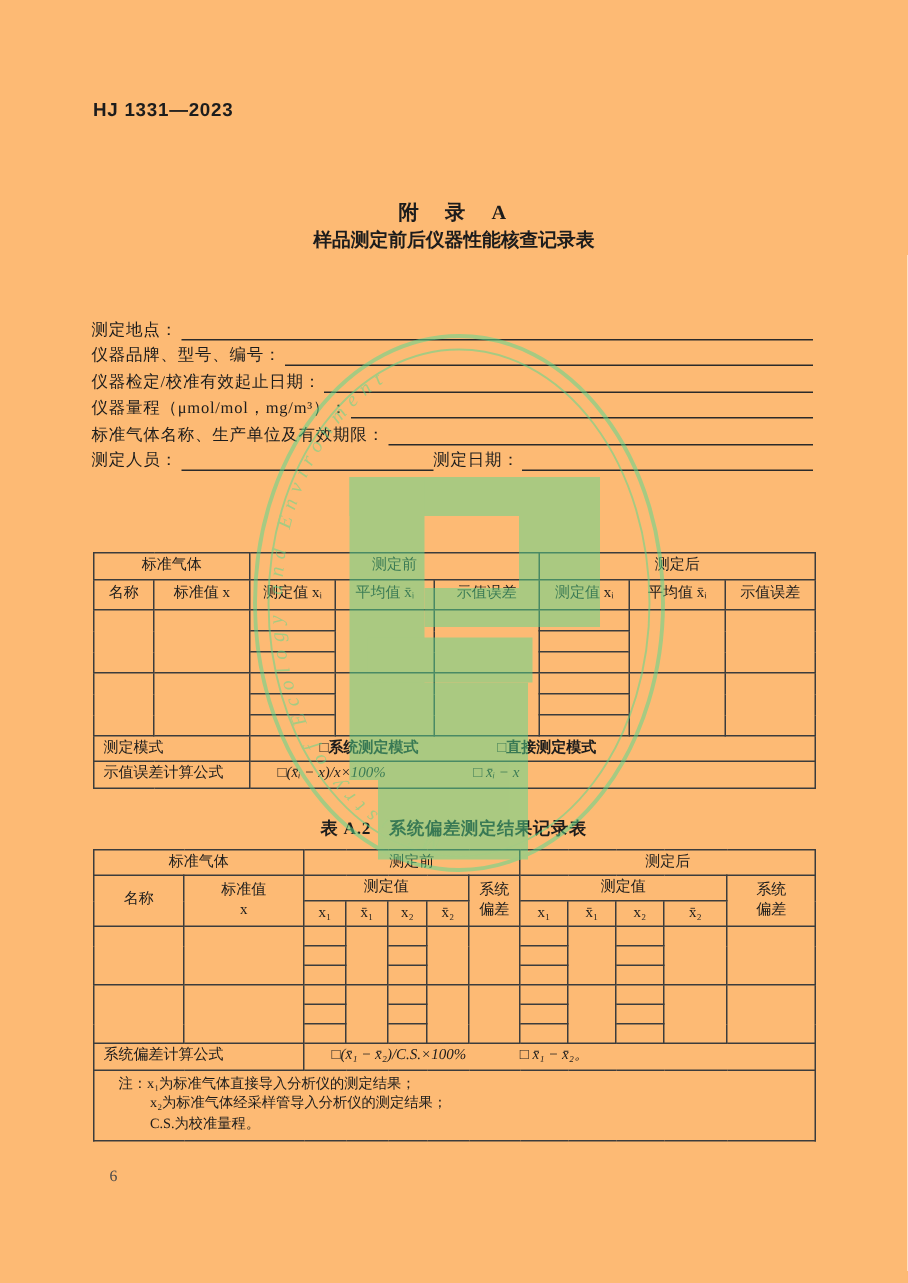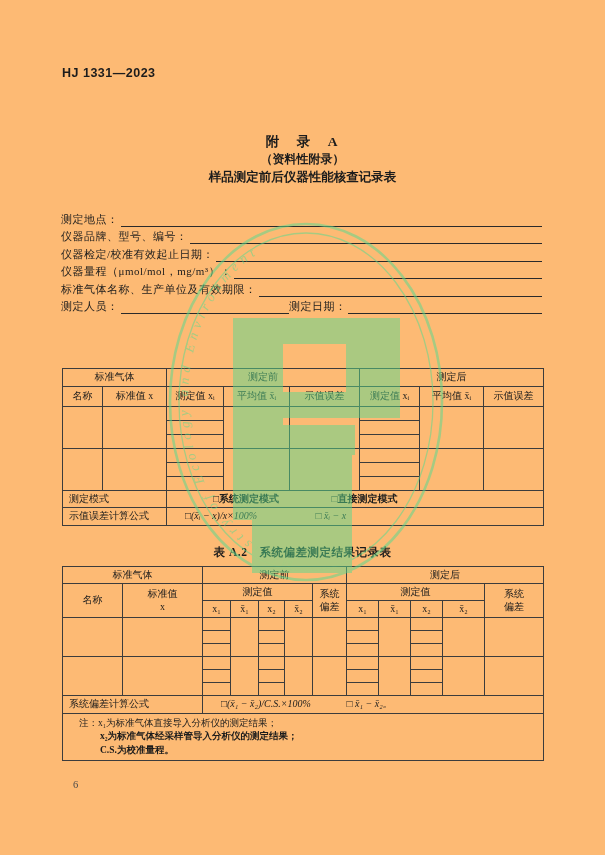--- a/index.html
+++ b/index.html
@@ -24,34 +24,33 @@
   tr.h18{height:18px;} tr.h20{height:20px;} tr.h17{height:17px;} tr.h14{height:14px;}
   tr.h13{height:13px;} tr.h45{height:45px;}
   td.left{text-align:left;padding-left:6px;}
   td.pre{white-space:pre-line;}
   .math{}
   .opt{display:inline-block;font-family:"Liberation Sans","DejaVu Sans",sans-serif;font-weight:bold;font-size:10px;}
   .opt.w{width:116px;padding-left:40px;}
   .fopt{display:inline-block;font-size:10px;font-style:italic;padding-left:12px;}
   .fopt.w{width:116px;} .fopt.w2{width:111px;}
   td.note-cell{text-align:left;font-size:9.5px;line-height:1.4;padding:3px 8px 3px 16px;vertical-align:top;}
-  .note-indent{padding-left:21px;font-weight:bold;}
+  .note-indent{padding-left:21px;}
   .page-num{position:absolute;left:73px;top:779px;font-size:10.5px;color:#4a4a4a;}
   .watermark{position:absolute;left:0;top:0;width:605px;height:855px;z-index:3;pointer-events:none;opacity:.52;}
 </style>
 </head>
 <body>
 
 <div class="page">
 
   <div class="doc-code">HJ 1331—2023</div>
 
   <div class="title-block">
     <div class="t1">附　录　A</div>
-    <div class="t2">（资料性附录）</div>
     <div class="t3">样品测定前后仪器性能核查记录表</div>
   </div>
 
   <div class="form-block">
     <div class="frow">
       <span class="flabel">测定地点：</span>
       <span class="fill"></span>
     </div>
     <div class="frow">
       <span class="flabel">仪器品牌、型号、编号：</span>

